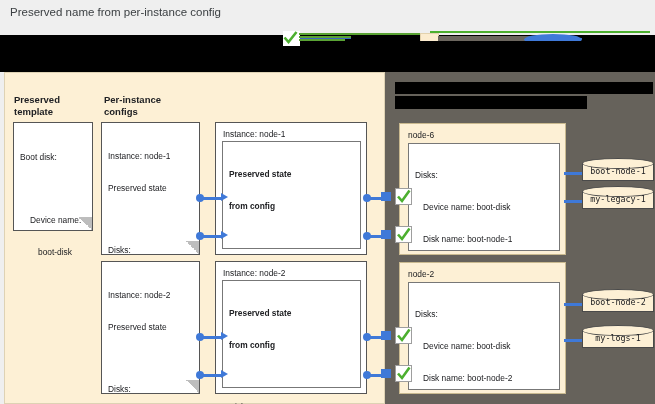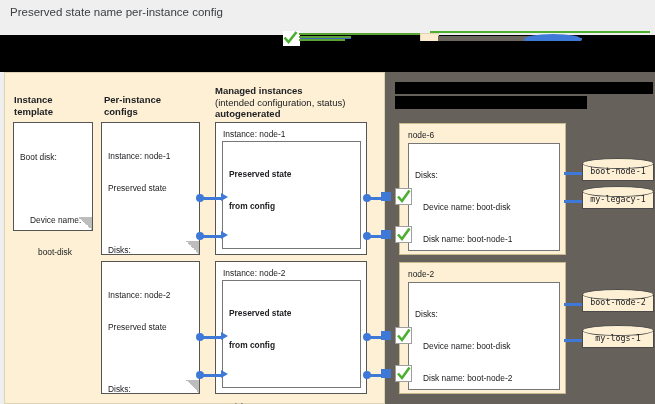--- a/index.html
+++ b/index.html
@@ -153,21 +153,21 @@
     position:absolute;left:0;top:8px;width:72px;text-align:center;
     font-family:"DejaVu Sans Mono","Liberation Mono",monospace;
     font-size:8.4px;color:#202124;
   }
 </style>
 </head>
 <body>
 
 <div id="root">
 
-  <div class="caption">Preserved state name per-instance config</div>
+  <div class="caption">Preserved name from per-instance config</div>
 
   <div class="legend-band"></div>
   <div class="legend-rule"></div>
 
   <div class="lg-check">
     <svg width="15" height="13" viewBox="0 0 15 13">
       <path d="M1.5 6.5 L5.5 11 L13.5 1" fill="none" stroke="#4caf2f" stroke-width="2.6"></path>
     </svg>
   </div>
   <div class="lg-bar-green"></div>
@@ -180,31 +180,26 @@
   <div class="lg-ellipse"></div>
   <div class="lg-ellipse2"></div>
   <div class="lg-redact" style="left:0;top:35px;width:283px;height:37px;"></div>
   <div class="lg-redact" style="left:300px;top:41px;width:355px;height:31px;"></div>
   <div class="lg-redact" style="left:351px;top:35px;width:69px;height:8px;"></div>
   <div class="lg-redact" style="left:582px;top:35px;width:73px;height:10px;"></div>
 
   <div class="panel-cream"></div>
 
   <div class="colhead" style="left:14px;top:94px;">
-    <div>Instance</div>
+    <div>Preserved</div>
     <div>template</div>
   </div>
   <div class="colhead" style="left:104px;top:94px;">
     <div>Per-instance</div>
     <div>configs</div>
-  </div>
-  <div class="colhead" style="left:215px;top:85px;">
-    <div>Managed instances</div>
-    <div class="sub">(intended configuration, status)</div>
-    <div>autogenerated</div>
   </div>
 
   <div class="note" style="left:13px;top:122px;width:80px;height:109px;">
     <div class="mono" style="padding:8px 0 0 6px;">
       <div>Boot disk:</div>
       <div style="height:10px;"></div>
       <div style="padding-left:10px;">Device name:</div>
       <div style="padding-left:18px;">boot-disk</div>
     </div>
     <div class="fold"></div>

